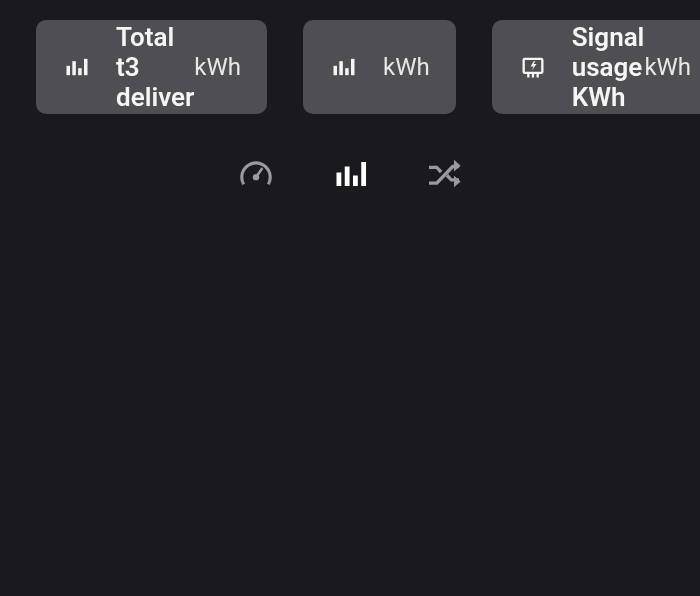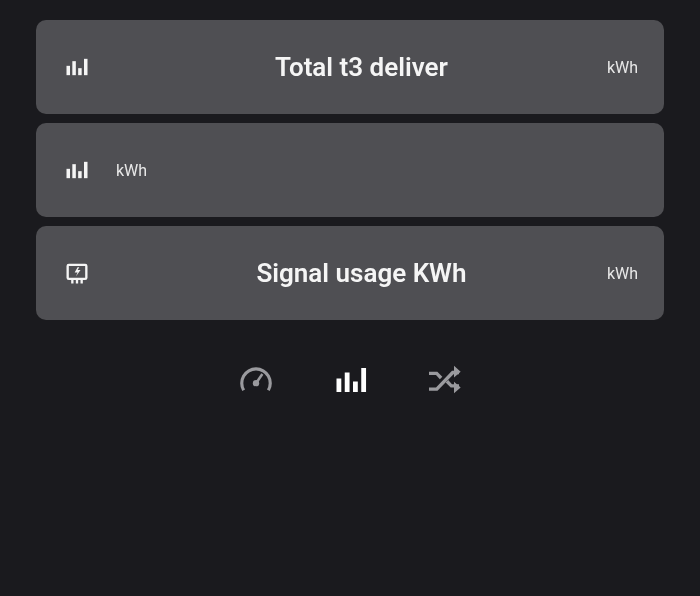--- a/index.html
+++ b/index.html
@@ -10,23 +10,21 @@
     body {
       width: 700px;
       height: 596px;
       background: #1a1a1e;
       font-family: -apple-system, BlinkMacSystemFont, 'Segoe UI', Roboto, sans-serif;
       overflow: hidden;
       padding: 20px 36px 0 36px;
     }
     .sensor-list {
       display: flex;
-      flex-direction: column;
-      gap: 9px;
-      text-align: center;
+      gap: 36px;
     }
     .sensor-card {
       background: #4f4f53;
       border-radius: 10px;
       height: 94px;
       display: flex;
       align-items: center;
       padding: 0 26px;
       cursor: pointer;
     }
@@ -43,21 +41,21 @@
       fill: #f5f5f5;
     }
     .sensor-label {
       color: #f5f5f5;
       font-size: 26px;
       font-weight: 600;
       flex: 1;
     }
     .sensor-unit {
       color: #e8e8e8;
-      font-size: 16px;
+      font-size: 24px;
       font-weight: 400;
     }
     .bottom-nav {
       display: flex;
       justify-content: center;
       align-items: center;
       gap: 50px;
       margin-top: 38px;
     }
     .nav-icon {

